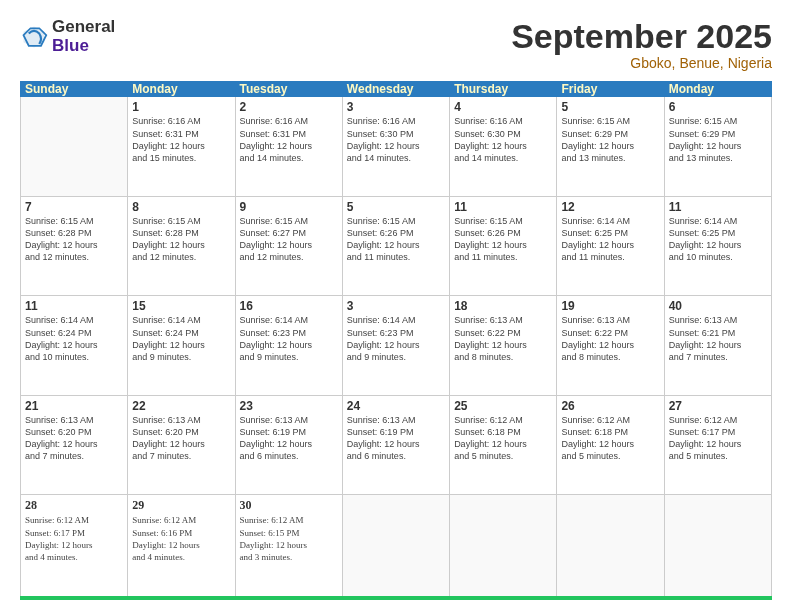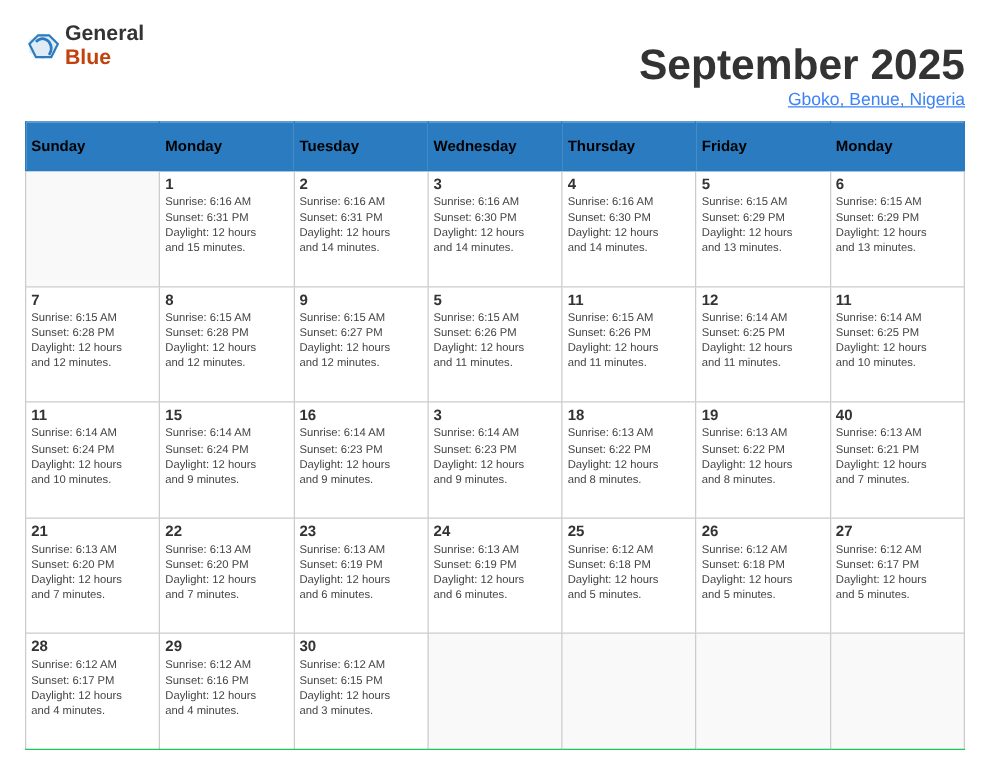--- a/index.html
+++ b/index.html
@@ -34,52 +34,50 @@
       line-height: 1.1;
     }
     .logo-general {
       font-size: 17px;
       font-weight: bold;
       color: #333;
     }
     .logo-blue {
       font-size: 17px;
       font-weight: bold;
-      color: #c2410c;
+      color: #4c1d95;
     }
     .logo-icon {
       width: 28px;
       height: 28px;
     }
     .title-block {
       text-align: right;
     }
     .month-title {
       font-size: 34px;
       font-weight: bold;
       color: #333;
       line-height: 1.1;
-      margin-top: 16px;
     }
     .subtitle {
       font-size: 14px;
-      color: #3b82f6;
-      text-decoration: underline;
+      color: #a16207;
     }
     .calendar {
       width: 100%;
       border-collapse: collapse;
       flex: 1;
     }
     .calendar th {
       background: #2a7bbf;
-      color: #000000;
+      color: #fef9c3;
       font-size: 12px;
       font-weight: bold;
-      padding: 12px 4px;
+      padding: 0 4px;
       text-align: left;
       border: 1px solid #2a7bbf;
     }
     .calendar td {
       border: 1px solid #ccc;
       vertical-align: top;
       padding: 3px 4px;
       width: calc(100% / 7);
       font-size: 9.5px;
       color: #333;
@@ -94,21 +92,22 @@
     .day-info {
       font-size: 9px;
       color: #444;
       line-height: 1.35;
       text-align: right;
     }
     .empty-cell {
       background: #f9f9f9;
     }
     tr:last-child td {
-      border-bottom: 1px solid #22c55e;
+      border-bottom: 4px solid #22c55e;
+      font-family: Liberation Serif, serif;
     }
   </style>
 </head>
 <body>
 
 <div class="page">
   <div class="header">
     <div class="logo">
       <svg class="logo-icon" viewBox="0 0 32 32">
         <polygon points="16,4 28,10 28,22 16,28 4,22 4,10" fill="#2a7bbf" opacity="0.15"></polygon>

